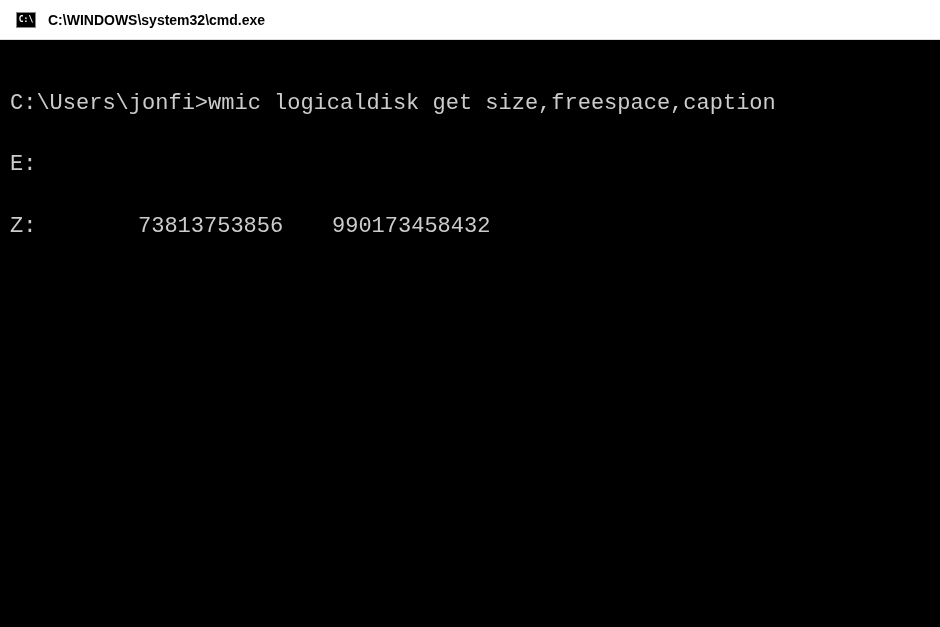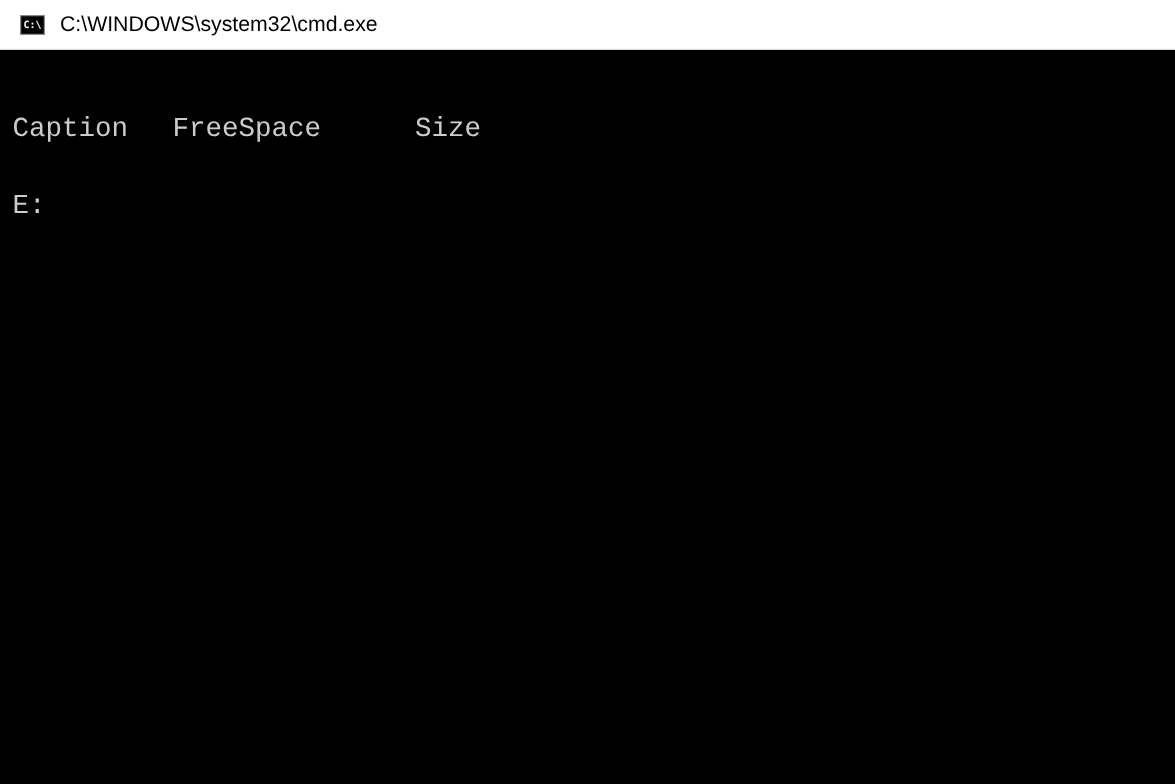--- a/index.html
+++ b/index.html
@@ -30,22 +30,23 @@
       justify-content: center;
     }
     .cmd-icon-text {
       color: #fff;
       font-size: 8px;
       font-family: monospace;
       font-weight: bold;
       line-height: 1;
     }
     .title-text {
-      font-size: 17px;
+      font-size: 14px;
       color: #000;
+      font-weight: bold;
     }
     .terminal {
       background: #000;
       color: #ccc;
       font-family: Consolas, 'Courier New', monospace;
       font-size: 22px;
       line-height: 1.4;
       padding: 18px 10px;
       white-space: pre;
       height: calc(100% - 40px);
@@ -61,15 +62,16 @@
 <body>
 
 <div class="titlebar">
   <div class="cmd-icon">
     <span class="cmd-icon-text">C:\</span>
   </div>
   <div class="title-text">C:\WINDOWS\system32\cmd.exe</div>
 </div>
 
 <div class="terminal">
-<div class="output-row"><span class="col-caption">Caption</span><span class="col-freespace">FreeSpace</span><span class="col-size">Size</span></div>
+<div class="prompt-line"><span>C:\Users\jonfi&gt;</span><span>wmic logicaldisk get size,freespace,caption</span></div>
 <div class="output-row"><span class="col-caption">E:</span><span class="col-freespace"></span><span class="col-size"></span></div>
+<div class="output-row"><span class="col-caption">Z:</span><span class="col-freespace">73813753856</span><span class="col-size">990173458432</span></div>
 </div>
 
 </body></html>

